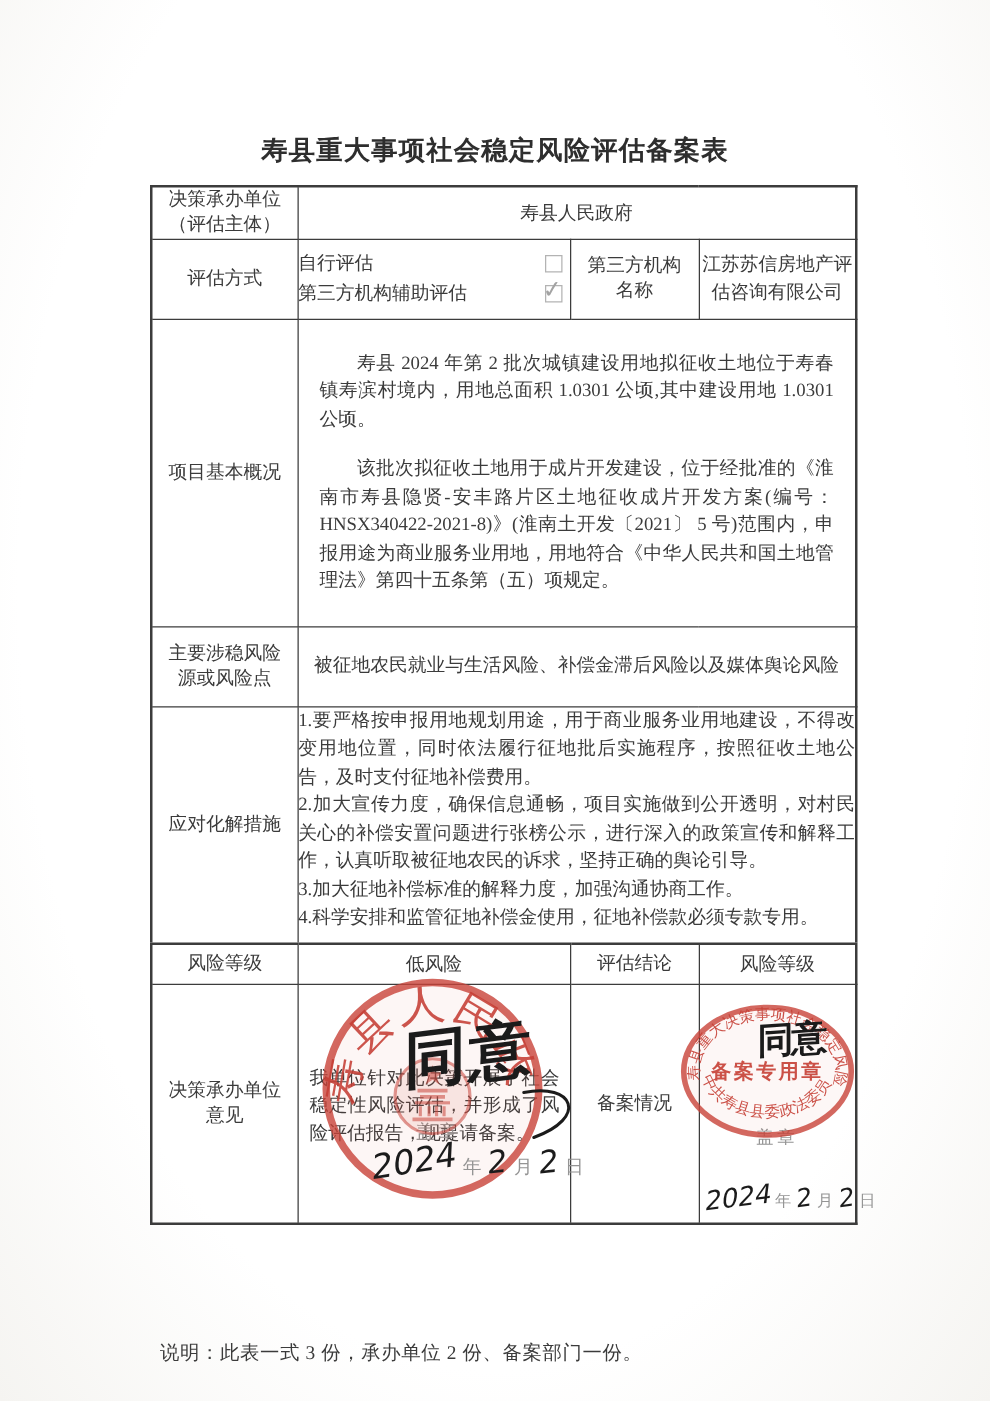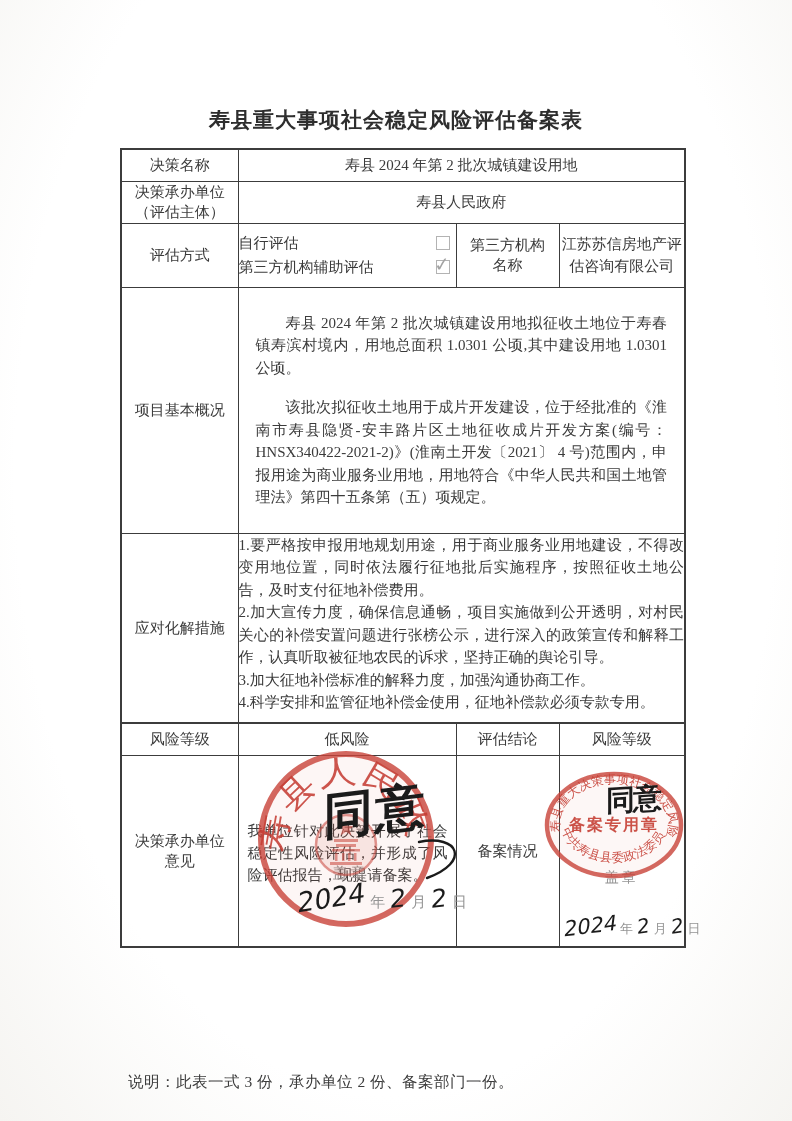--- a/index.html
+++ b/index.html
@@ -87,24 +87,20 @@
 
   <table class="form">
     <colgroup>
         <col class="c1">
         <col class="c2">
         <col class="c3">
         <col class="c4">
       </colgroup>
 
     <tbody>
-        <tr style="height:32px;">
-      <th class="hd">决策名称</th>
-      <td colspan="3" class="val-center">寿县 2024 年第 2 批次城镇建设用地</td>
-    </tr>
 
     <tr style="height:42px;">
       <th class="hd">
         <span class="two-line">决策承办单位</span>
         <span class="two-line">（评估主体）</span>
       </th>
       <td colspan="3" class="val-center">寿县人民政府</td>
     </tr>
 
     <tr style="height:64px;">
@@ -125,24 +121,31 @@
         <span class="two-line">第三方机构</span>
         <span class="two-line">名称</span>
       </th>
       <td class="risk-val">江苏苏信房地产评估咨询有限公司</td>
     </tr>
 
     <tr style="height:246px;">
       <th class="hd">项目基本概况</th>
       <td colspan="3" class="body-text">
         <p>寿县 2024 年第 2 批次城镇建设用地拟征收土地位于寿春镇寿滨村境内，用地总面积 1.0301 公顷,其中建设用地 1.0301 公顷。</p>
-        <p>该批次拟征收土地用于成片开发建设，位于经批准的《淮南市寿县隐贤-安丰路片区土地征收成片开发方案(编号：HNSX340422-2021-2)》(淮南土开发〔2021〕 4 号)范围内，申报用途为商业服务业用地，用地符合《中华人民共和国土地管理法》第四十五条第（五）项规定。</p>
-      </td>
-    </tr>
-
+        <p>该批次拟征收土地用于成片开发建设，位于经批准的《淮南市寿县隐贤-安丰路片区土地征收成片开发方案(编号：HNSX340422-2021-8)》(淮南土开发〔2021〕 5 号)范围内，申报用途为商业服务业用地，用地符合《中华人民共和国土地管理法》第四十五条第（五）项规定。</p>
+      </td>
+    </tr>
+
+    <tr style="height:64px;">
+      <th class="hd">
+        <span class="two-line">主要涉稳风险</span>
+        <span class="two-line">源或风险点</span>
+      </th>
+      <td colspan="3" class="risk-val">被征地农民就业与生活风险、补偿金滞后风险以及媒体舆论风险</td>
+    </tr>
 
     <tr style="height:190px;">
       <th class="hd">应对化解措施</th>
       <td colspan="3" class="body-text measures" style="vertical-align:top;">
         <div>1.要严格按申报用地规划用途，用于商业服务业用地建设，不得改变用地位置，同时依法履行征地批后实施程序，按照征收土地公告，及时支付征地补偿费用。</div>
         <div>2.加大宣传力度，确保信息通畅，项目实施做到公开透明，对村民关心的补偿安置问题进行张榜公示，进行深入的政策宣传和解释工作，认真听取被征地农民的诉求，坚持正确的舆论引导。</div>
         <div>3.加大征地补偿标准的解释力度，加强沟通协商工作。</div>
         <div>4.科学安排和监管征地补偿金使用，征地补偿款必须专款专用。</div>
       </td>
     </tr>

